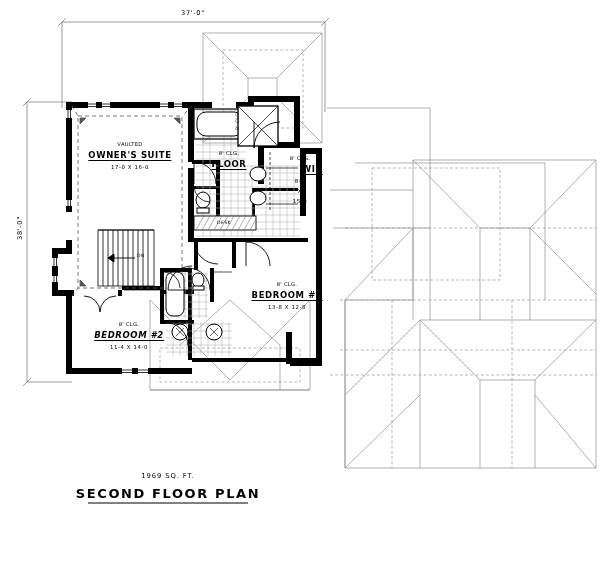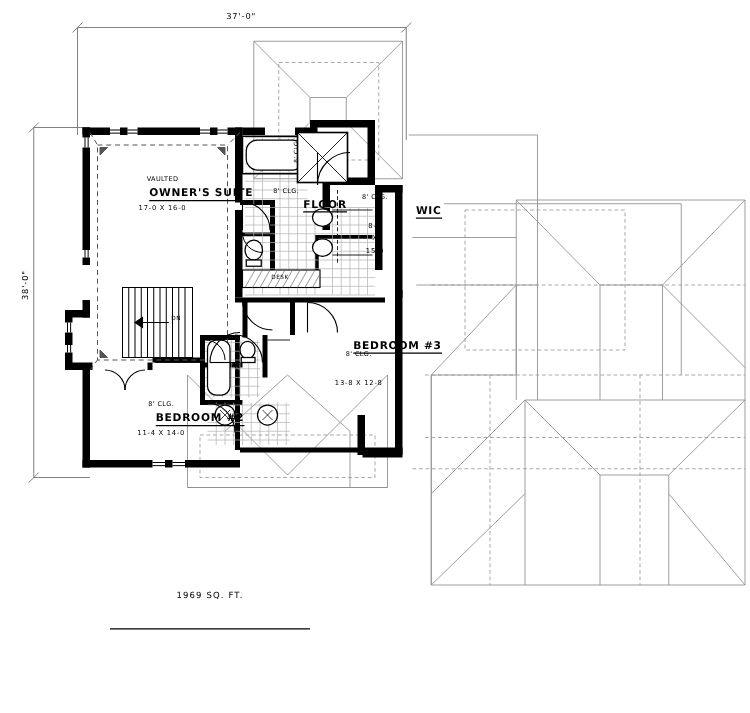--- a/index.html
+++ b/index.html
@@ -2,21 +2,21 @@
 <html><head>
 <meta charset="utf-8">
 <style>
   html,body{margin:0;padding:0;background:#ffffff;}
   body{width:600px;height:570px;overflow:hidden;
        font-family:"DejaVu Sans",sans-serif;color:#000;}
   #stage{position:relative;width:600px;height:570px;background:#fff;}
   svg{display:block;}
   .lbl{position:absolute;white-space:nowrap;}
   .t-room{font-family:"DejaVu Sans",sans-serif;font-weight:700;
-          letter-spacing:.6px;font-size:8.5px;margin-left:31px;}
+          letter-spacing:.6px;font-size:8.5px;}
   .t-clg{font-size:5.2px;letter-spacing:.3px;}
   .t-dim{font-size:5.4px;letter-spacing:.6px;}
   .t-small{font-size:4.6px;letter-spacing:.4px;}
   .t-dimline{font-size:6.6px;letter-spacing:.7px;}
   .t-sqft{font-size:6.8px;letter-spacing:.9px;}
   .t-title{font-size:13px;font-weight:700;letter-spacing:1.6px;}
   .ctr{transform:translateX(-50%);text-align:center;}
   .ul{border-bottom:1px solid #000;padding-bottom:0px;}
   .rot2{transform:rotate(-90deg);transform-origin:center center;}
 </style>
@@ -305,31 +305,32 @@
   <div class="lbl t-clg ctr" style="left:229px;top:150px;">8' CLG.</div>
   <div class="lbl t-room ctr ul" style="left:229px;top:159px;">FLOOR</div>
 
   <div class="lbl t-clg ctr" style="left:300px;top:155px;">8' CLG.</div>
   <div class="lbl t-room ctr ul" style="left:312px;top:164px;">WIC</div>
   <div class="lbl t-dim ctr" style="left:300px;top:178px;">8-0</div>
   <div class="lbl t-dim ctr" style="left:300px;top:188px;">X</div>
   <div class="lbl t-dim ctr" style="left:300px;top:198px;">15-0</div>
 
   <div class="lbl t-clg ctr" style="left:287px;top:281px;">8' CLG.</div>
-  <div class="lbl t-room ctr ul" style="left:287px;top:272px;">BEDROOM #3</div>
+  <div class="lbl t-room ctr ul" style="left:287px;top:290px;">BEDROOM #3</div>
   <div class="lbl t-dim ctr" style="left:287px;top:304px;">13-8  X  12-8</div>
 
   <div class="lbl t-clg ctr" style="left:129px;top:321px;">8' CLG.</div>
-  <div class="lbl t-room ctr ul" style="left:129px;top:330px;">BEDROOM #2</div>
+  <div class="lbl t-room ctr ul" style="left:129px;top:330px;font-style:italic;">BEDROOM #2</div>
   <div class="lbl t-dim ctr" style="left:129px;top:344px;">11-4  X  14-0</div>
 
   <div class="lbl t-small ctr" style="left:224px;top:220px;">DESK</div>
 
   <div class="lbl t-small" style="left:137px;top:253px;">DN</div>
 
   <div class="lbl t-small" style="left:228px;top:118px;">
     <span class="rot2" style="display:inline-block;">8' CLG.</span>
   </div>
 
   <div class="lbl t-sqft ctr" style="left:168px;top:472px;">1969 SQ. FT.</div>
 
+  <div class="lbl t-title ctr" style="left:168px;top:486px;">SECOND FLOOR PLAN</div>
 
 </div>
 
 </body></html>

